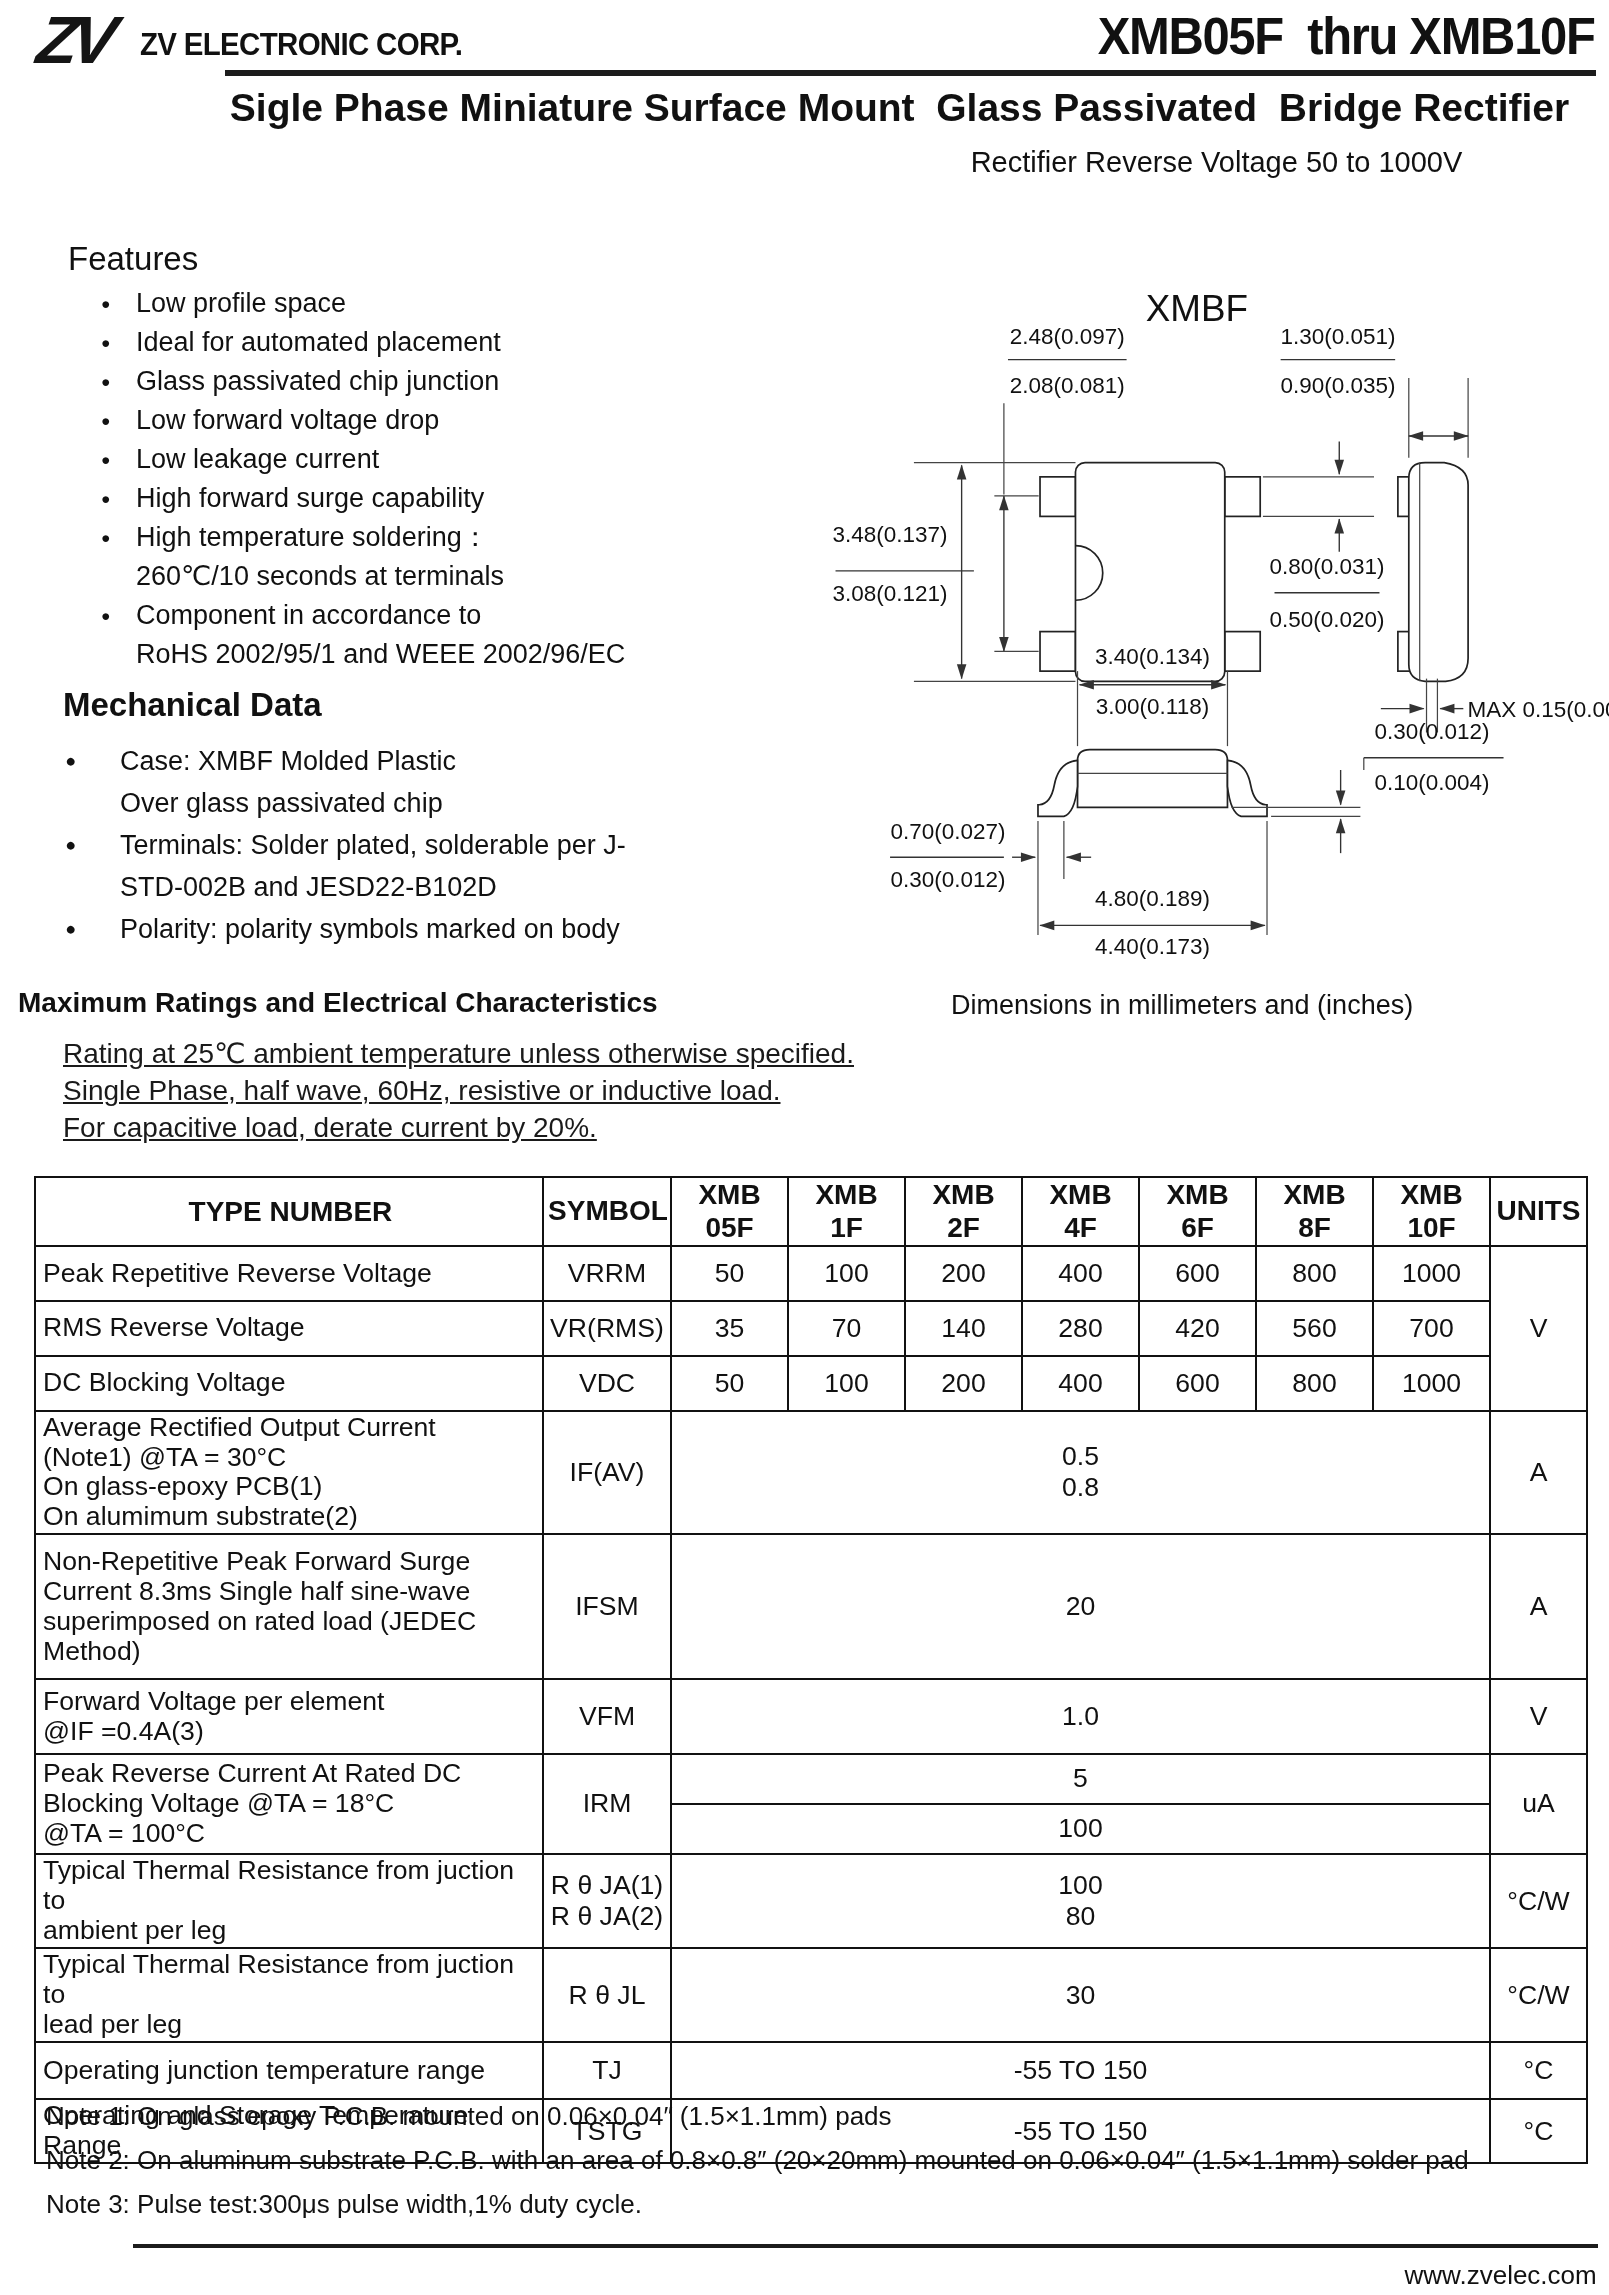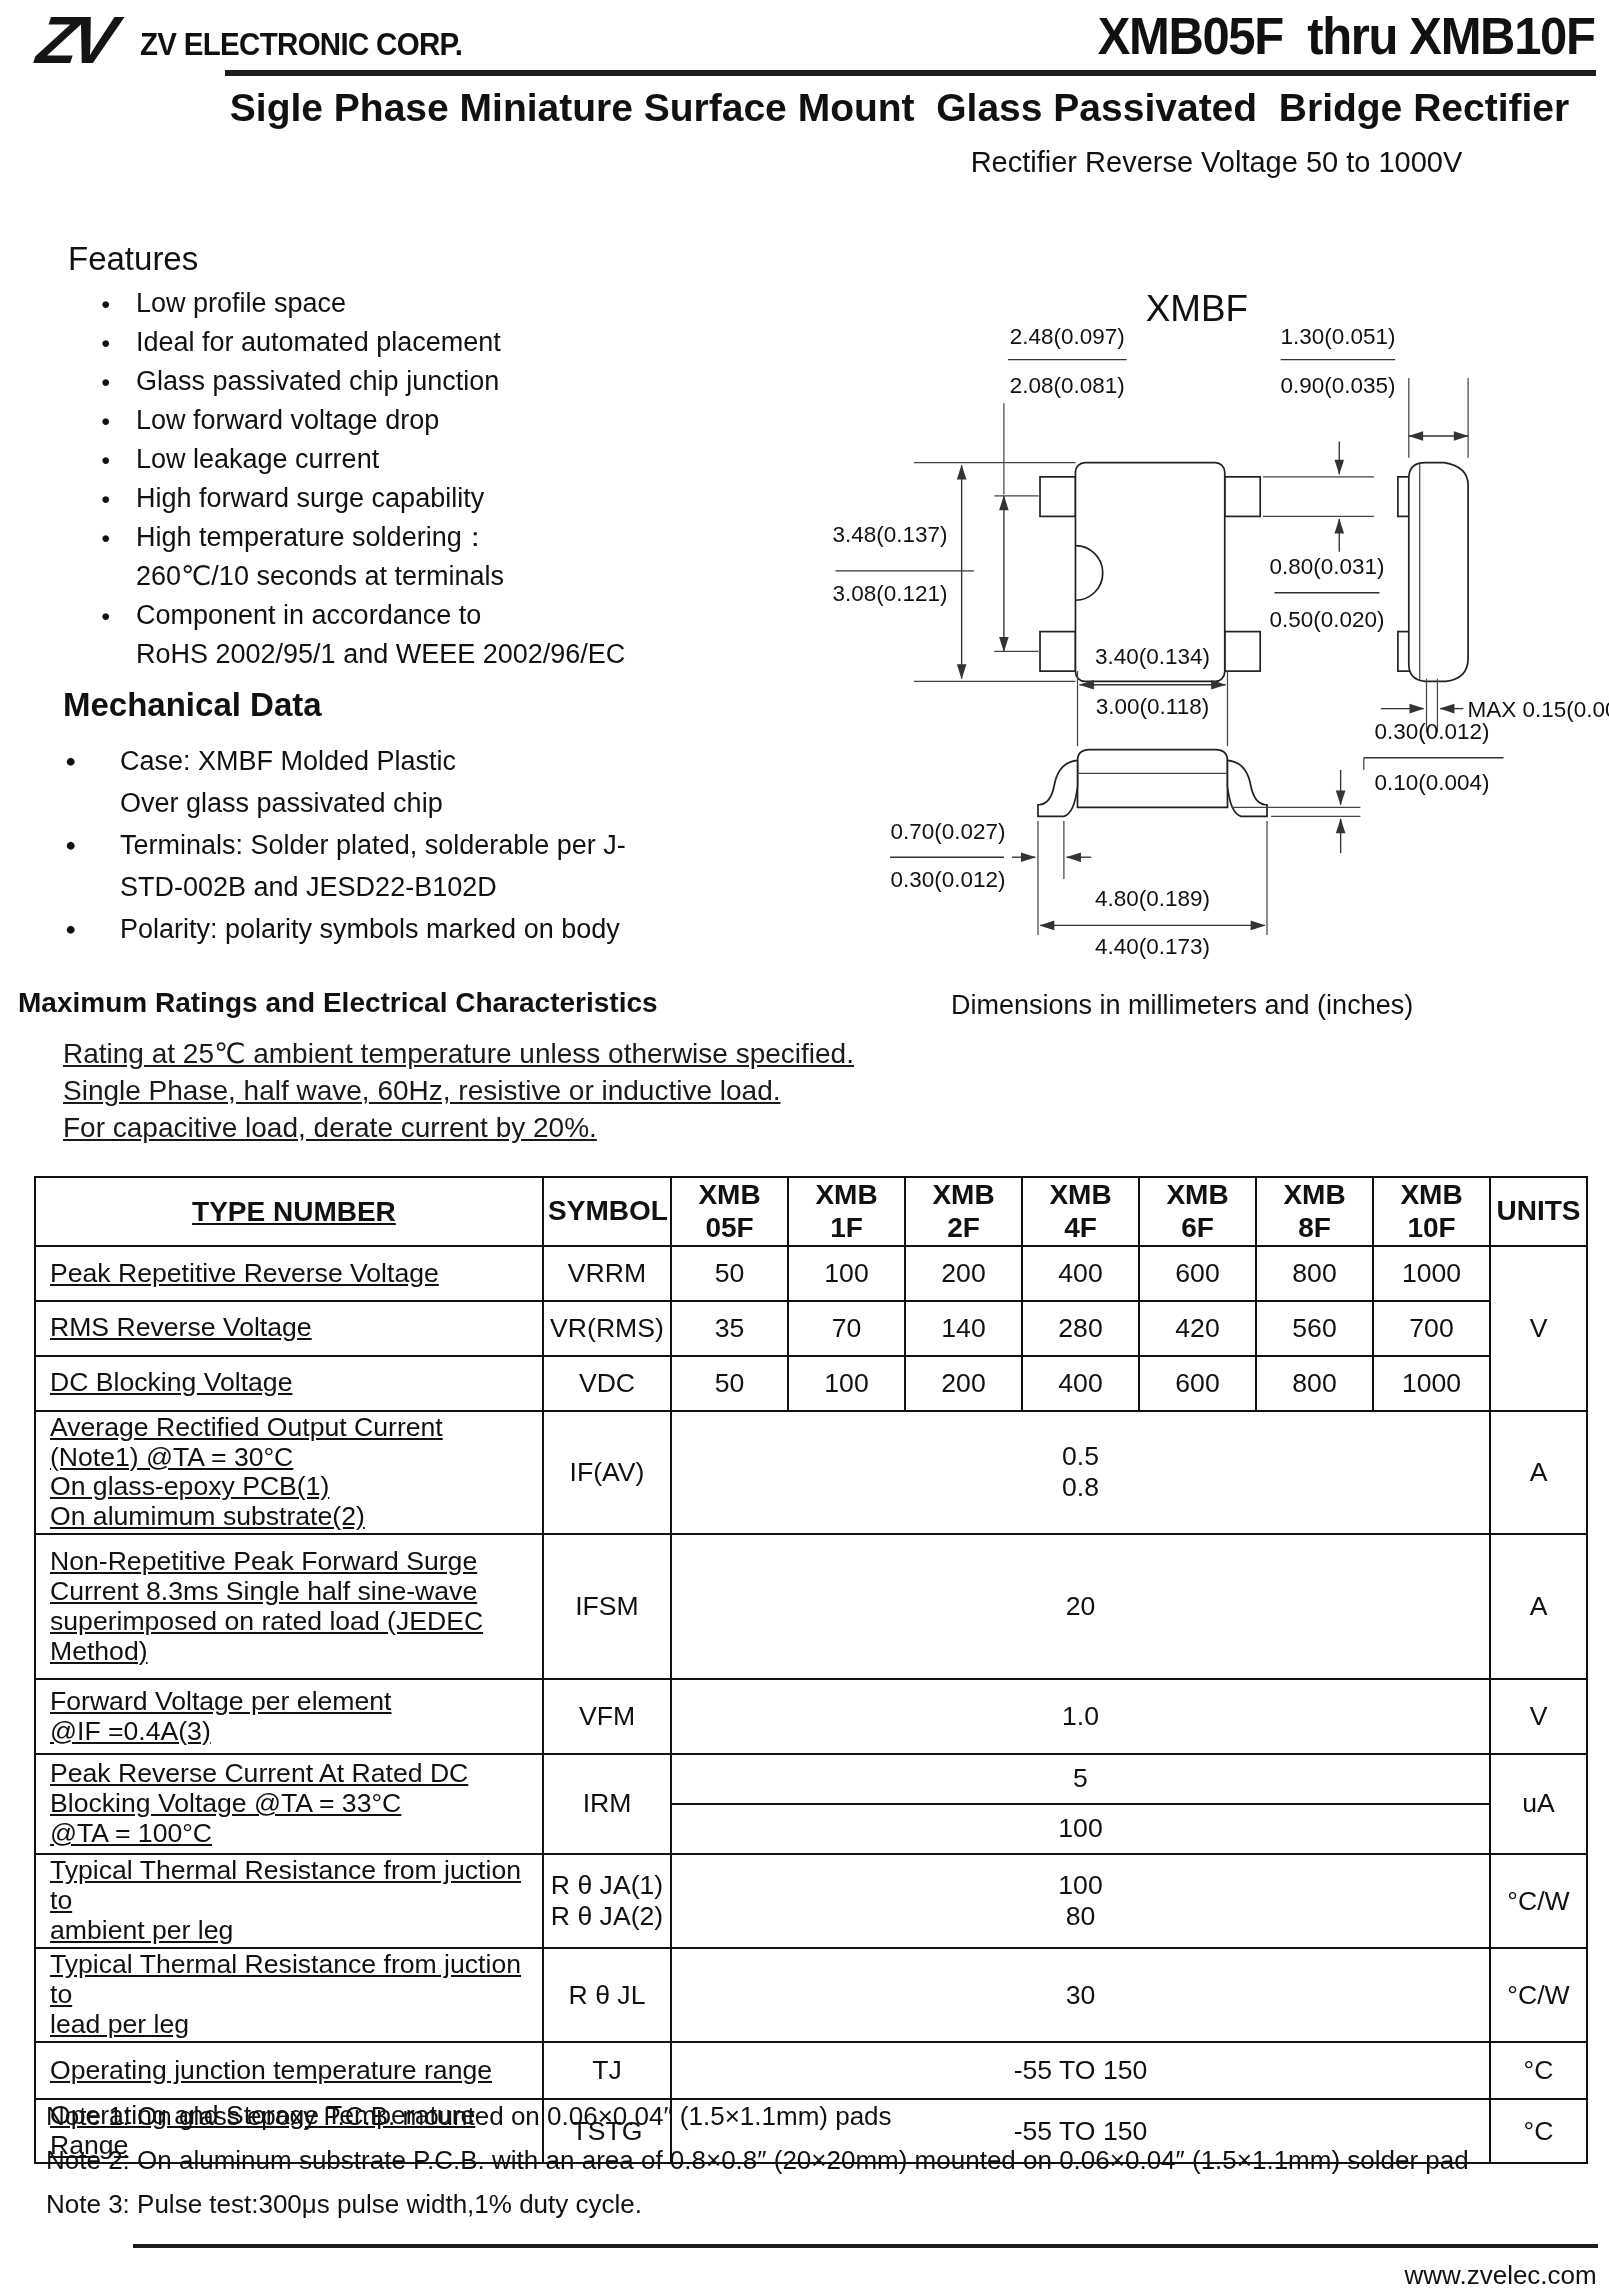--- a/index.html
+++ b/index.html
@@ -31,21 +31,21 @@
   .mech-list .dot{width:55px;font-size:18.4px;line-height:42px;}
   .mech-list .txt{font-size:27px;line-height:42px;}
   .intro{left:63px;top:1035px;font-size:28px;line-height:37px;color:#1a1a1a;text-decoration:underline;}
   .dim-caption{left:951px;top:990px;font-size:27px;}
   
   .ratings{left:34px;top:1176px;}
   table{border-collapse:collapse;table-layout:fixed;width:1554px;}
   td,th{border:2px solid #111;font-size:26.6px;text-align:center;vertical-align:middle;
         padding:1.4px 4.1px;font-weight:normal;overflow:hidden;}
   th{font-weight:bold;font-size:28px;line-height:1.15;}
-  .c-type{text-align:left;padding-left:14px;line-height:1.12;text-decoration:underline;}
+  .c-type{text-align:left;padding-left:7px;line-height:1.12;}
   tr.hr>*{height:63px;}
   tr.r0>td{height:50px;} tr.r1>td{height:50px;border-radius:6px;} tr.r2>td{height:50px;}
   tr.r3>td{height:117px;} tr.r4>td{height:140px;} tr.r5>td{height:70px;}
   tr.r6>td{height:95px;} tr.r7>td{height:68px;} tr.r8>td{height:64px;}
   tr.r9>td{height:52px;} tr.r10>td{height:57px;}
   td.p0{padding:0;}
   .half{height:48px;display:flex;align-items:center;justify-content:center;}
   .half.topb{border-bottom:2px solid #111;}
   .irm-type{display:flex;flex-direction:column;justify-content:space-between;height:89px;padding:2.7px 0;}
   .irm-type>div{text-align:left;line-height:1.12;}
@@ -331,21 +331,21 @@
         <td class="c-type ml">Forward Voltage per element
 @IF =0.4A(3)</td>
         <td>VFM</td>
         <td colspan="7">1.0</td>
         <td>V</td>
       </tr>
       <tr class="r6">
         <td class="c-type">
           <div class="irm-type">
             <div class="ml">Peak Reverse Current At Rated DC
-Blocking Voltage @TA = 33°C</div>
+Blocking Voltage @TA = 18°C</div>
             <div>@TA = 100°C</div>
           </div>
         </td>
         <td>IRM</td>
         <td colspan="7" class="p0">
           <div class="half topb">5</div>
           <div class="half">100</div>
         </td>
         <td>uA</td>
       </tr>

